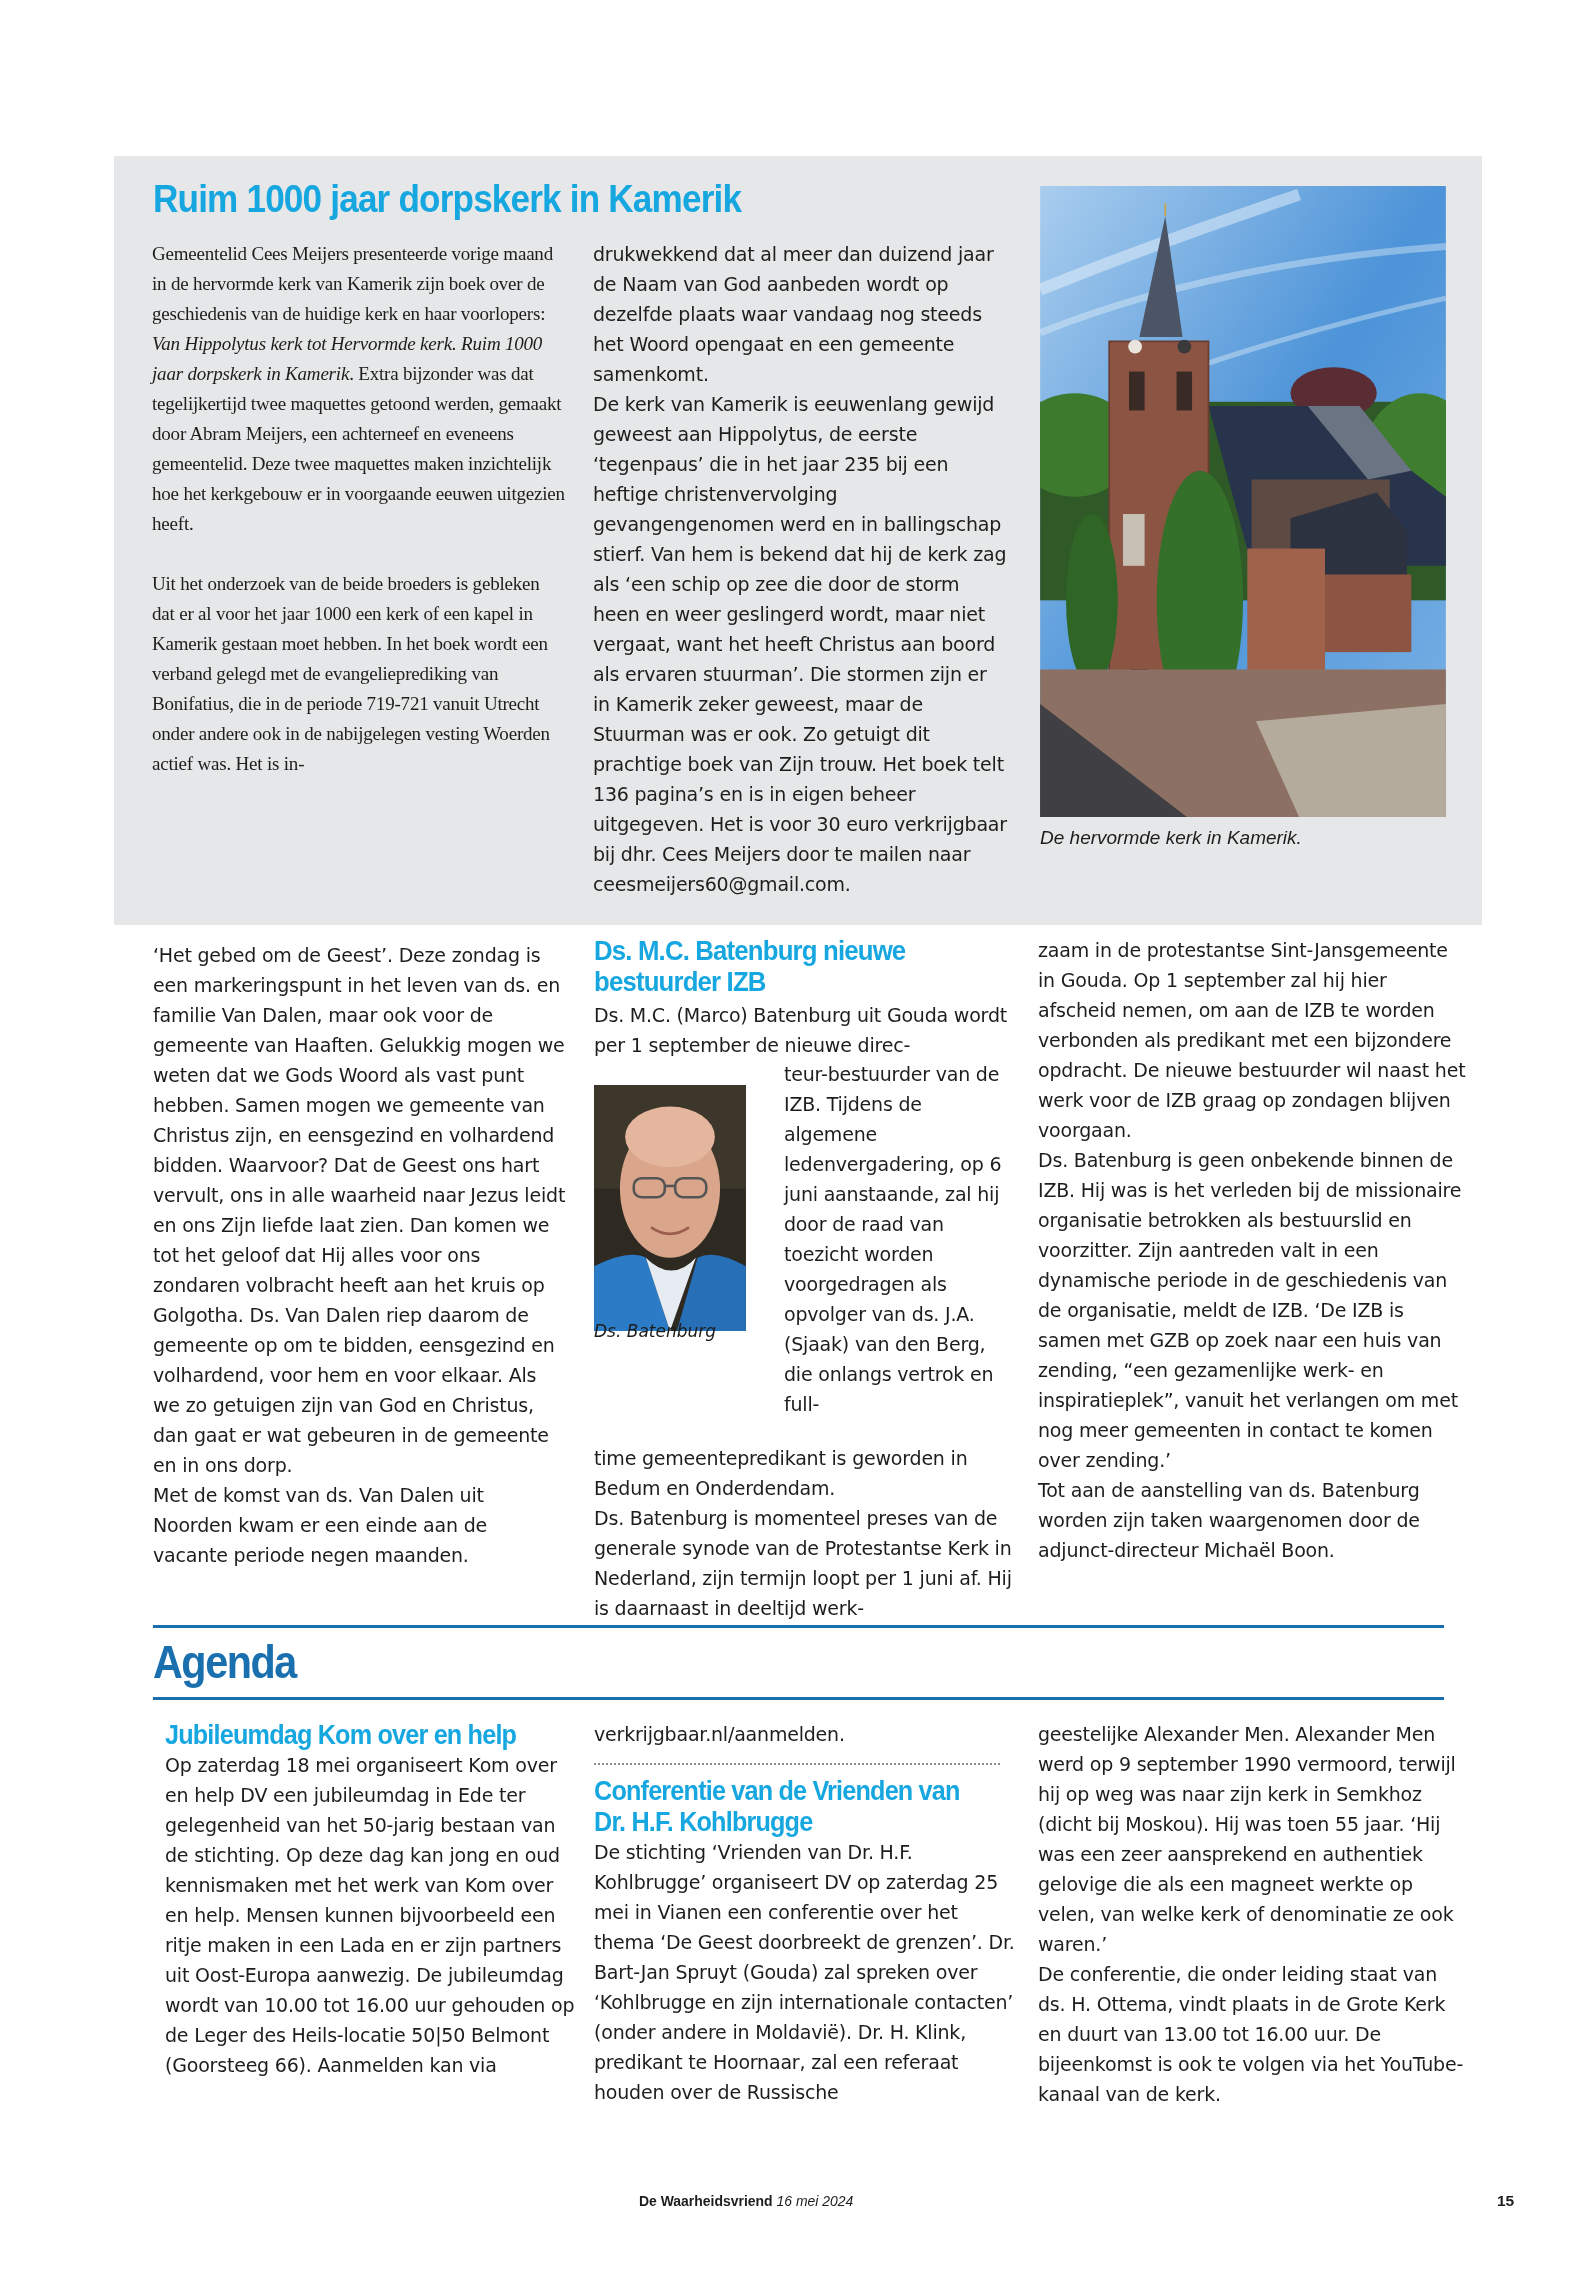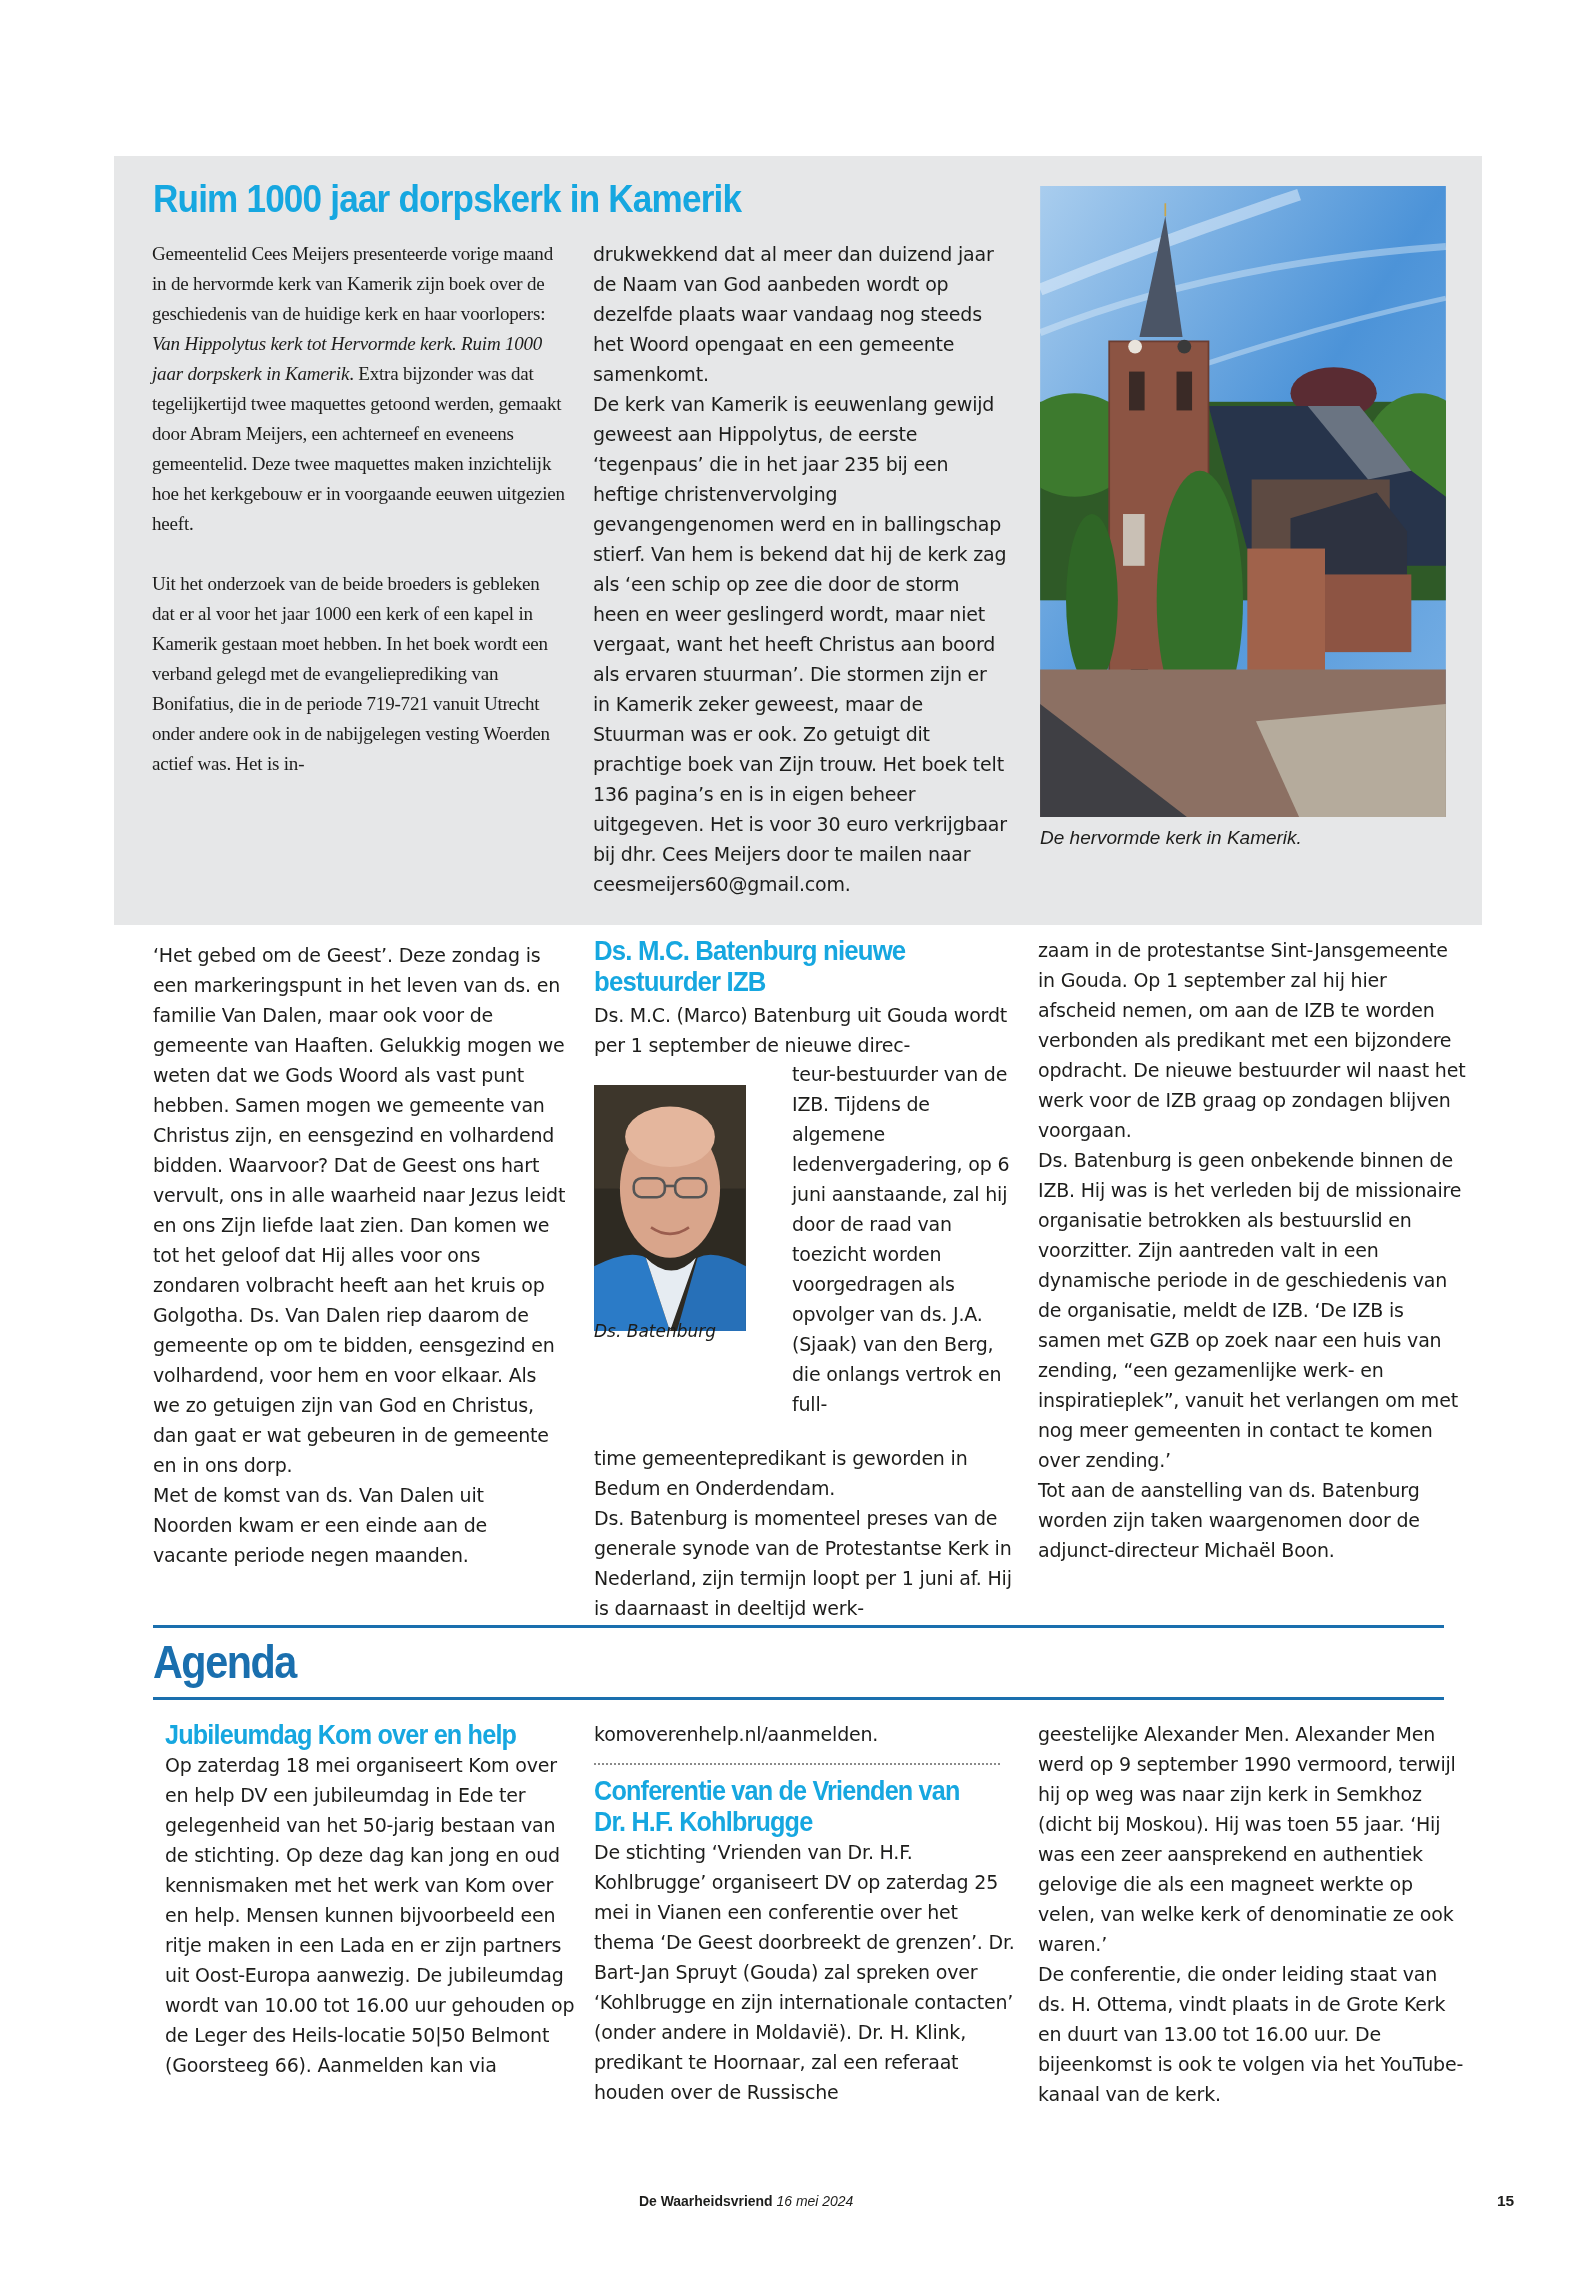--- a/index.html
+++ b/index.html
@@ -16,21 +16,21 @@
   #church-photo { position:absolute; left:926px; top:30px; width:406px; height:631px; overflow:hidden; }
   #photo-caption { position:absolute; left:926px; top:671px; font-size:19px; font-style:italic; font-family:"Liberation Sans", sans-serif;text-align:right; }
   .italic { font-style:italic; }
 
   #izb-lead-col { position:absolute; left:153px; top:940px; width:414px; }
   #izb-article { position:absolute; left:594px; top:935px; width:889px; height:656px; }
   #izb-title { position:absolute; left:0; top:0; width:414px; font-size:28px; line-height:31px; transform:scaleX(0.92); transform-origin:left; }
   #izb-intro { position:absolute; left:0; top:65px; width:423px; }
   #portrait { position:absolute; left:0; top:150px; width:152px; height:246px; overflow:hidden; }
   #portrait-caption { position:absolute; left:0; top:386px; font-size:17px; font-style:italic; }
-  #izb-wrap { position:absolute; left:190px; top:124px; width:233px;margin-left:8px; }
+  #izb-wrap { position:absolute; left:190px; top:124px; width:233px; }
   #izb-after { position:absolute; left:0; top:482px; width:423px;margin-top:26px; }
   #izb-col3 { position:absolute; left:444px; top:0; width:431px; }
 
   .rule { position:absolute; left:153px; width:1291px; height:2.6px; background:#1a6fae; }
   #agenda-title { position:absolute; left:153px; top:1633px; font-family:"Liberation Sans", sans-serif; font-weight:bold;
                   font-size:47px; line-height:57px; color:#1a6fae; letter-spacing:-1.7px; transform:scaleX(0.88); transform-origin:left; }
   #ag-col1 { position:absolute; left:153px; top:1719px; width:414px;margin-left:12px; }
   #ag-col2 { position:absolute; left:594px; top:1719px; width:423px; }
   #ag-col3 { position:absolute; left:1038px; top:1719px; width:431px; }
   .ag-head { font-size:28px; line-height:31px; transform:scaleX(0.9); transform-origin:left; }
@@ -125,21 +125,21 @@
 
 <div class="rule" style="top:1625px"></div>
 <div id="agenda-title">Agenda</div>
 <div class="rule" style="top:1697px"></div>
 
 <div id="ag-col1">
   <div class="head-cyan ag-head">Jubileumdag Kom over en help</div>
   <div class="body-text">Op zaterdag 18 mei organiseert Kom over en help DV een jubileumdag in Ede ter gelegenheid van het 50-jarig bestaan van de stichting. Op deze dag kan jong en oud kennismaken met het werk van Kom over en help. Mensen kunnen bijvoorbeeld een ritje maken in een Lada en er zijn partners uit Oost-Europa aanwezig. De jubileumdag wordt van 10.00 tot 16.00 uur gehouden op de Leger des Heils-locatie 50|50 Belmont (Goorsteeg 66). Aanmelden kan via</div>
 </div>
 <div id="ag-col2">
-  <div class="body-text">komoverenhelp.nl/aanmelden.</div>
+  <div class="body-text">verkrijgbaar.nl/aanmelden.</div>
   <div class="dotted"></div>
   <div class="head-cyan ag-head">Conferentie van de Vrienden van Dr. H.F. Kohlbrugge</div>
   <div class="body-text">De stichting ‘Vrienden van Dr. H.F. Kohlbrugge’ organiseert DV op zaterdag 25 mei in Vianen een conferentie over het thema ‘De Geest doorbreekt de grenzen’. Dr. Bart-Jan Spruyt (Gouda) zal spreken over ‘Kohlbrugge en zijn internationale contacten’ (onder andere in Moldavië). Dr. H. Klink, predikant te Hoornaar, zal een referaat houden over de Russische</div>
 </div>
 <div id="ag-col3" class="body-text">geestelijke Alexander Men. Alexander Men werd op 9 september 1990 vermoord, terwijl hij op weg was naar zijn kerk in Semkhoz (dicht bij Moskou). Hij was toen 55 jaar. ‘Hij was een zeer aansprekend en authentiek gelovige die als een magneet werkte op velen, van welke kerk of denominatie ze ook waren.’
 De conferentie, die onder leiding staat van ds. H. Ottema, vindt plaats in de Grote Kerk en duurt van 13.00 tot 16.00 uur. De bijeenkomst is ook te volgen via het YouTube-kanaal van de kerk.</div>
 
 <div id="footer">
   <div id="footer-pub"><span>De Waarheidsvriend</span> <span id="footer-date">16 mei 2024</span></div>
   <div id="footer-page">15</div>

